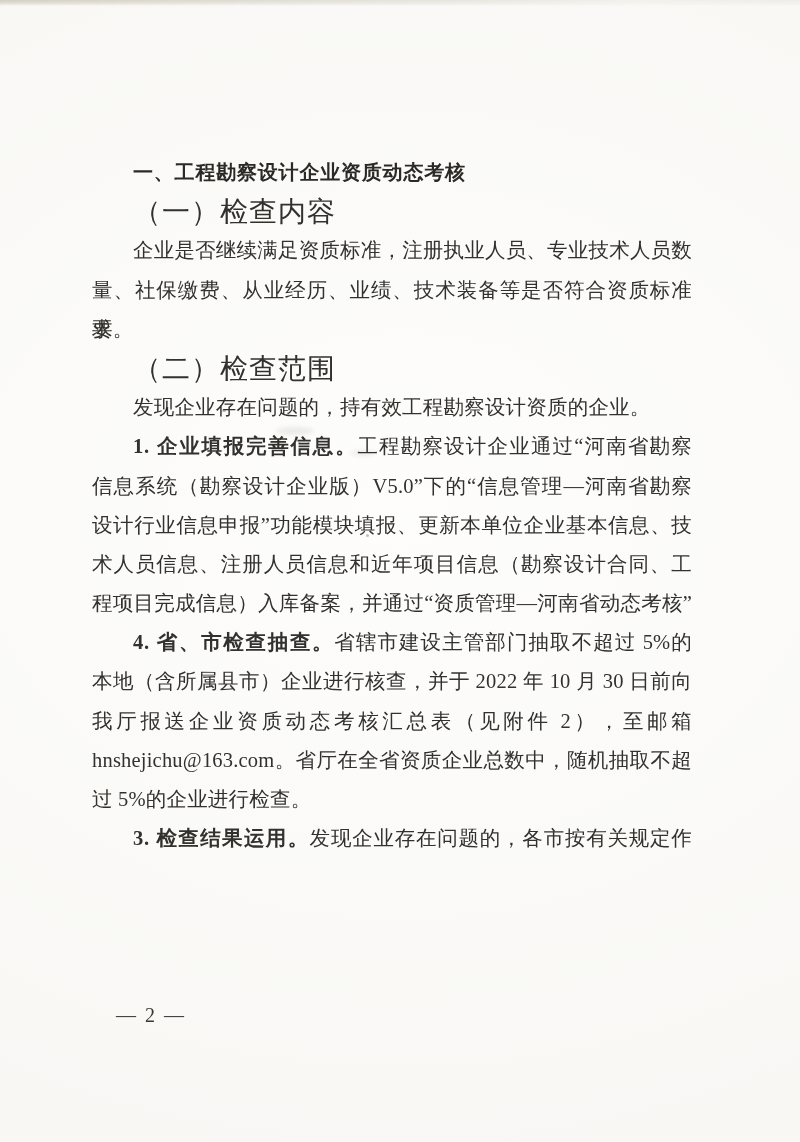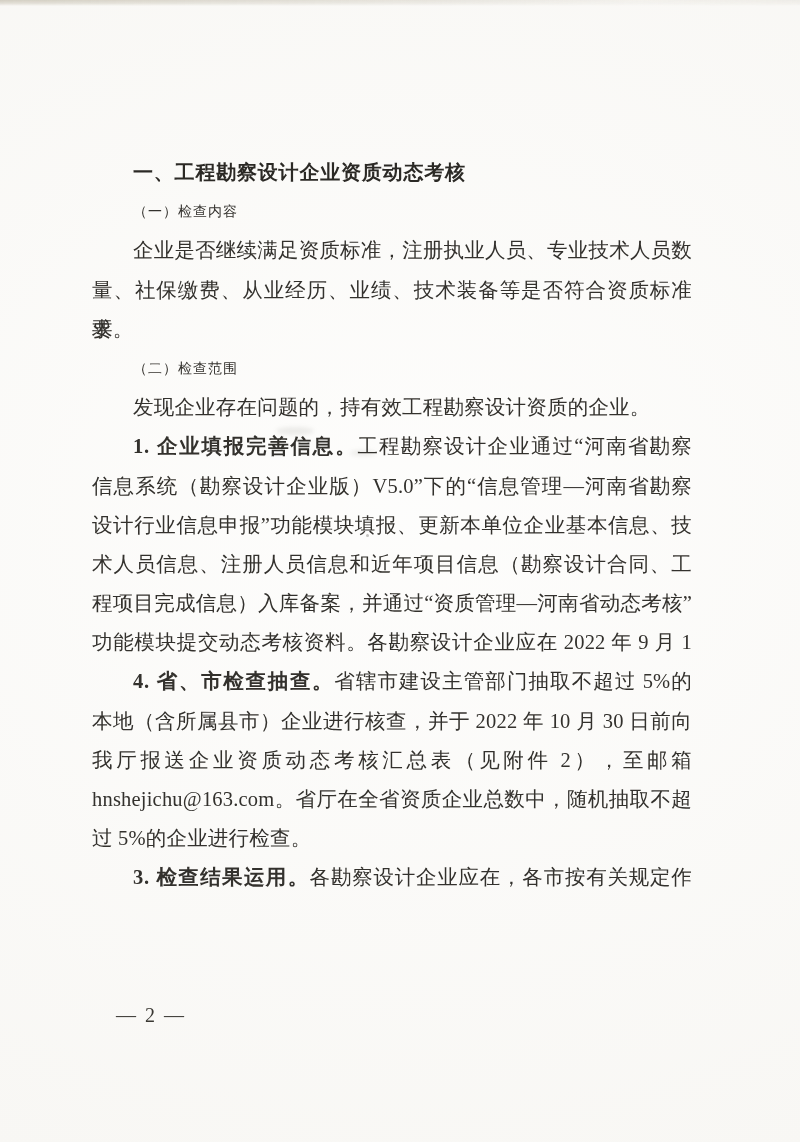--- a/index.html
+++ b/index.html
@@ -59,21 +59,21 @@
     font-family: Liberation Serif, serif;
   }
   .line.heading {
     font-family: "DejaVu Sans", "Liberation Sans", sans-serif;
     font-weight: bold;
     font-size: 20px;
     letter-spacing: -0.5px;
     color: #2b2925;
   }
   .line.subheading {
-    font-size: 14px;
+    font-size: 28px;
     letter-spacing: 1px;
   }
   .seg { font-weight: normal; }
   .seg.bold { font-weight: bold; letter-spacing: 0.8px; }
   .footer {
     position: absolute;
     left: 116px;
     top: 1000px;
     height: 30px;
     line-height: 30px;
@@ -109,23 +109,22 @@
       <div class="line body ind j"><span class="seg">企业是否继续满足资质标准，注册执业人员、专业技术人员数</span></div>
       <div class="line body j"><span class="seg">量、社保缴费、从业经历、业绩、技术装备等是否符合资质标准要</span></div>
       <div class="line body"><span class="seg">求。</span></div>
       <div class="line subheading ind"><span class="seg">（二）检查范围</span></div>
       <div class="line body ind"><span class="seg">发现企业存在问题的，持有效工程勘察设计资质的企业。</span></div>
       <div class="line body ind j"><span class="seg bold">1. 企业填报完善信息。</span><span class="seg">工程勘察设计企业通过“河南省勘察</span></div>
       <div class="line body j"><span class="seg">信息系统（勘察设计企业版）V5.0”下的“信息管理—河南省勘察</span></div>
       <div class="line body j"><span class="seg">设计行业信息申报”功能模块填报、更新本单位企业基本信息、技</span></div>
       <div class="line body j"><span class="seg">术人员信息、注册人员信息和近年项目信息（勘察设计合同、工</span></div>
       <div class="line body j"><span class="seg">程项目完成信息）入库备案，并通过“资质管理—河南省动态考核”</span></div>
-      <div class="line body j"><span class="seg">功能模块提交动态考核资料。各勘察设计企业应在 2022 年 9 月 1</span></div>
       <div class="line body ind j"><span class="seg bold">4. 省、市检查抽查。</span><span class="seg">省辖市建设主管部门抽取不超过 5%的</span></div>
       <div class="line body j"><span class="seg">本地（含所属县市）企业进行核查，并于 2022 年 10 月 30 日前向</span></div>
       <div class="line body j"><span class="seg">我厅报送企业资质动态考核汇总表（见附件 2），至邮箱</span></div>
       <div class="line body j"><span class="seg">hnshejichu@163.com。省厅在全省资质企业总数中，随机抽取不超</span></div>
       <div class="line body"><span class="seg">过 5%的企业进行检查。</span></div>
-      <div class="line body ind j"><span class="seg bold">3. 检查结果运用。</span><span class="seg">各勘察设计企业应在，各市按有关规定作</span></div>
+      <div class="line body ind j"><span class="seg bold">3. 检查结果运用。</span><span class="seg">发现企业存在问题的，各市按有关规定作</span></div>
     </div>
 
   <div class="footer">— 2 —</div>
 </div>
 
 </body></html>

